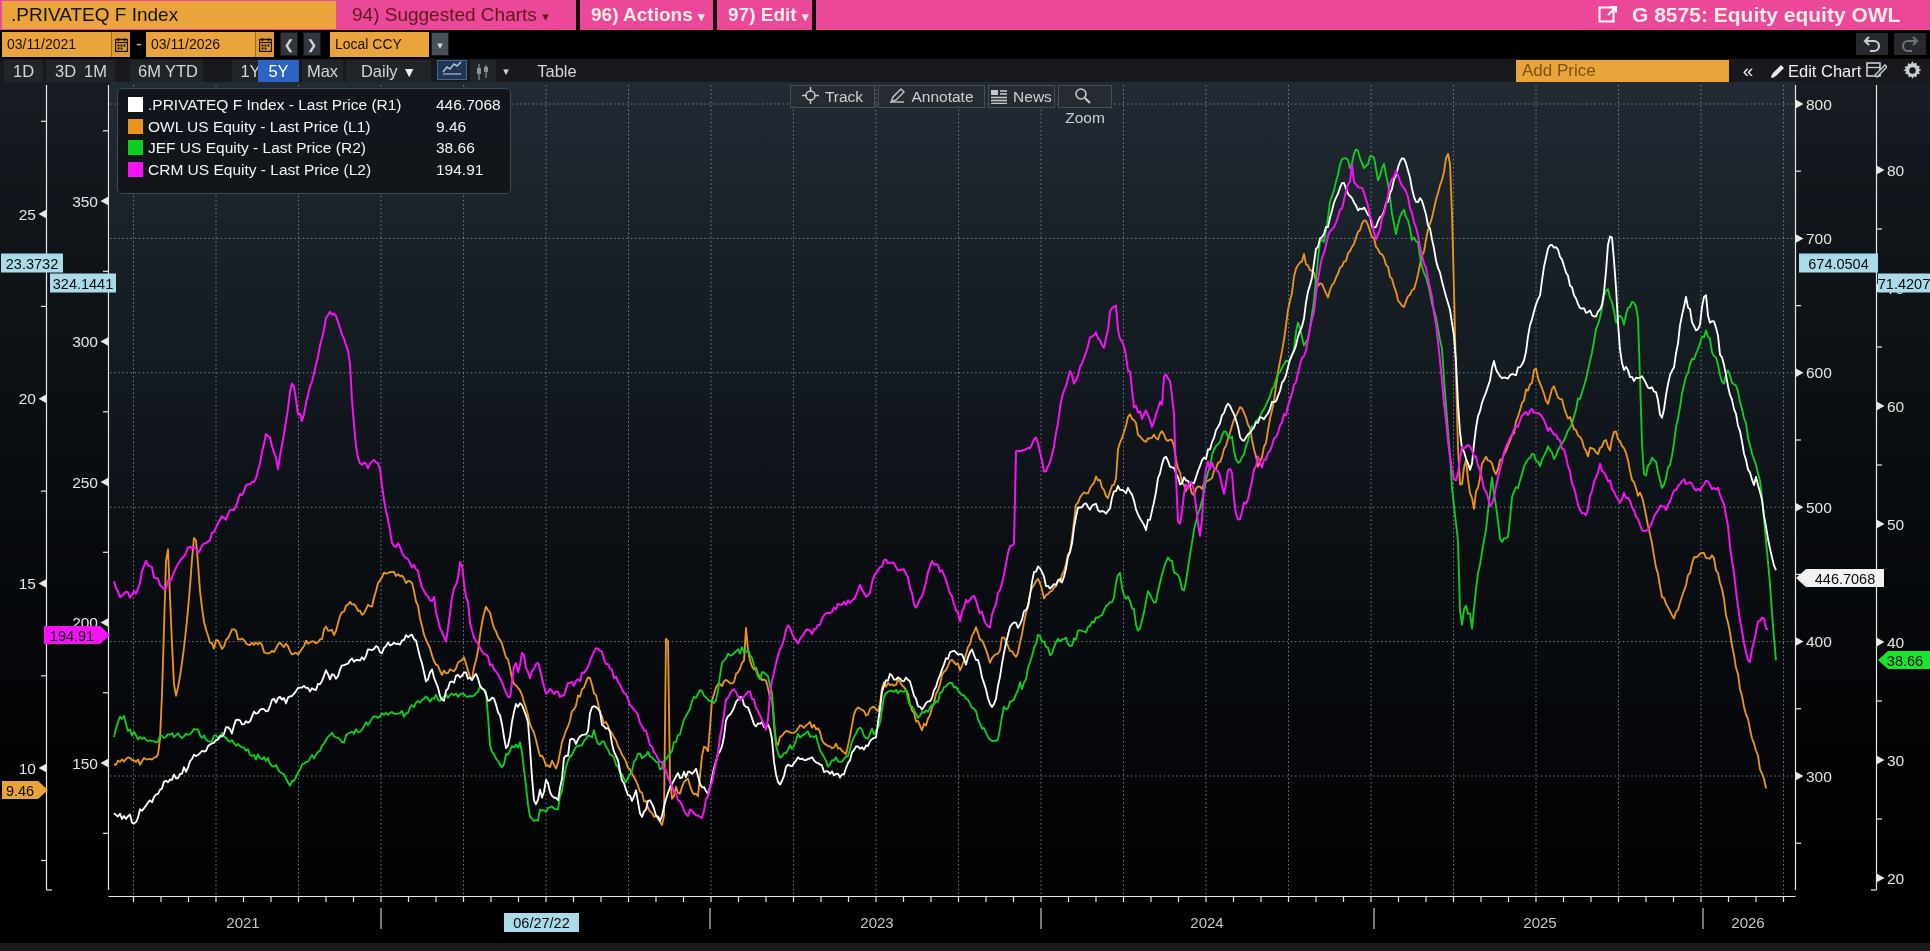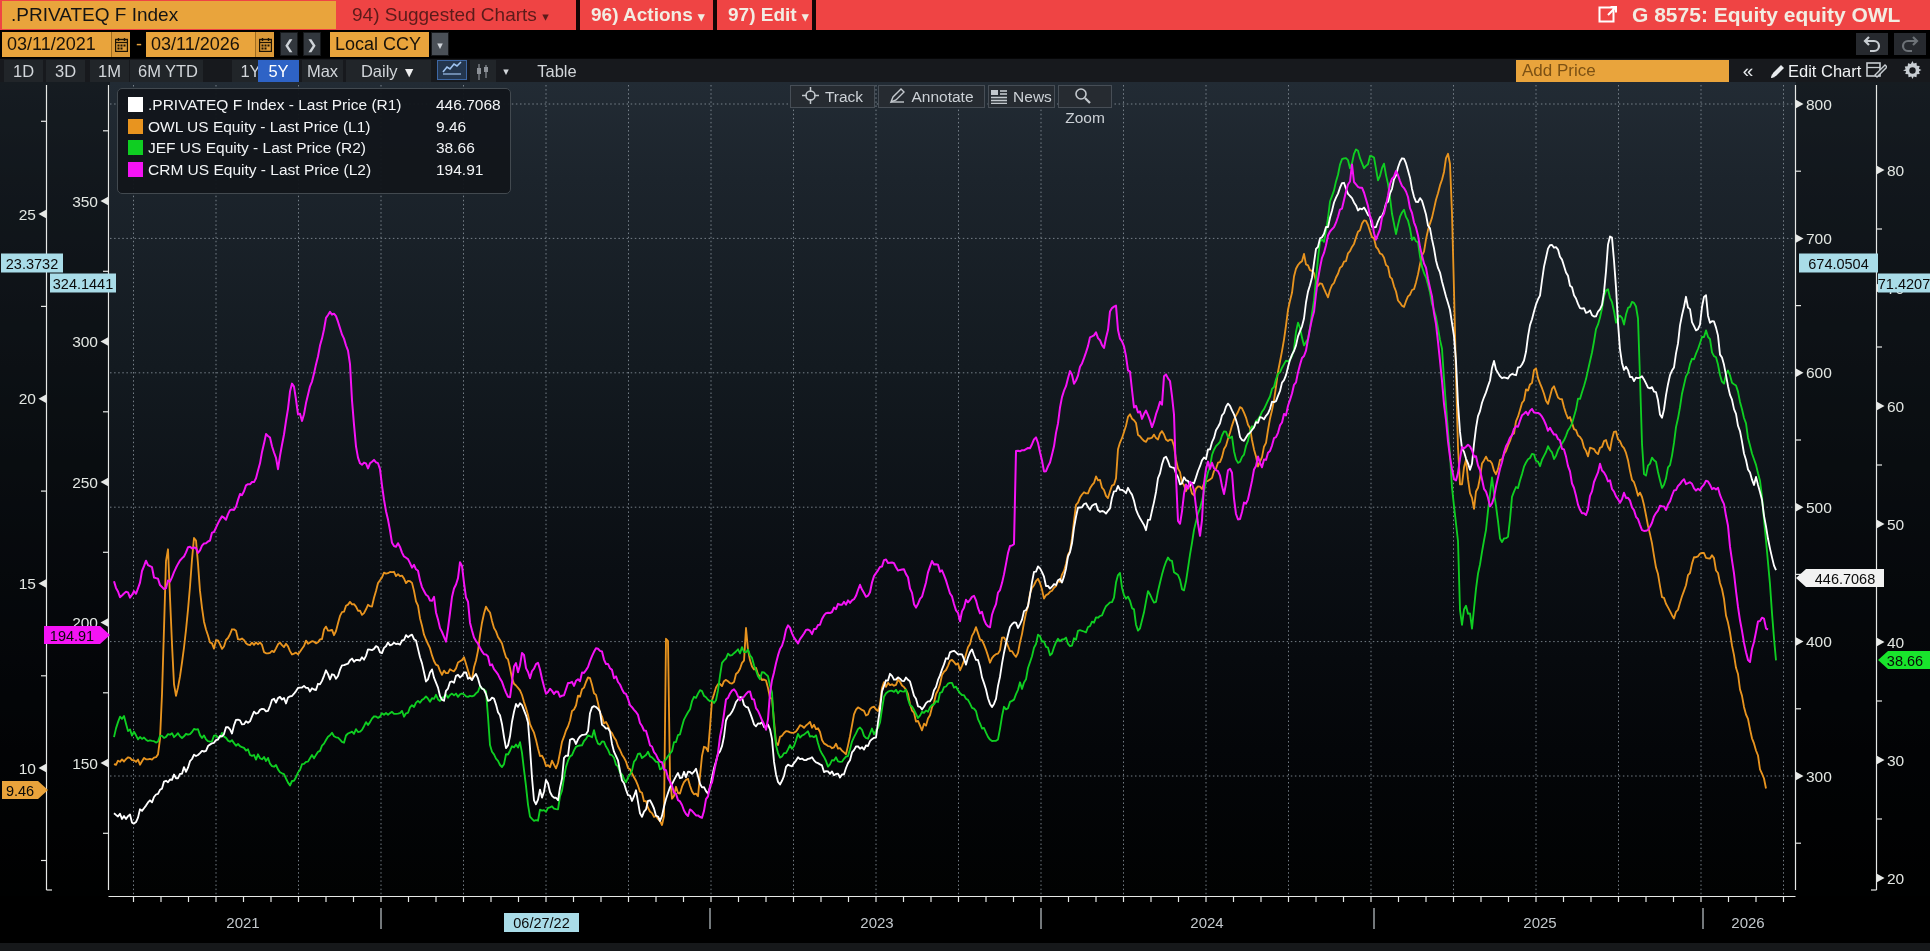--- a/index.html
+++ b/index.html
@@ -4,30 +4,30 @@
 html,body { width:1930px; height:951px; background:#000; overflow:hidden;
   font-family:"Liberation Sans", sans-serif; }
 #wrap { position:relative; width:1930px; height:951px; }
 #chart { position:absolute; left:0; top:0; }
 .gl { stroke:#87919a; stroke-width:1; stroke-dasharray:1.5 2.6; opacity:0.85; }
 .axl { stroke:#e6e8e6; stroke-width:1.2; }
 .axt { fill:#e2e6e2; font-size:15.5px; font-family:"Liberation Sans",sans-serif; }
 .bdt { fill:#0a0a0a; font-size:14.5px; font-family:"Liberation Sans",sans-serif; }
 .yrt { fill:#c2c7cb; font-size:15px; font-family:"Liberation Sans",sans-serif; }
 .bar { position:absolute; left:0; width:1930px; }
-#r1 { top:0; height:30px; background:#ef4444; }
+#r1 { top:0; height:30px; background:#ec4899; }
 #r1 .tab { position:absolute; left:2px; top:1px; width:334px; height:28px; background:#e9a43c;
   color:#141414; font-size:19px; line-height:28px; padding-left:9px; }
 .r1t { position:absolute; top:0; height:30px; line-height:30px; font-size:19px; }
 .mut { color:#5c1b1a; }
 .wt { color:#f2ece2;font-weight:bold; }
 .sep1 { position:absolute; top:0; height:30px; width:4px; background:#140606; }
 #r2 { top:30px; height:28px; background:#000; }
 .obox { position:absolute; top:2px; height:25px; background:#e9a43c; color:#18120a;
-  font-size:18px; line-height:24px; padding-left:5px; }
+  font-size:14px; line-height:24px; padding-left:5px; }
 .calbox { position:absolute; top:2px; width:19px; height:25px; background:#dc9a38;
   border-left:1px solid #a06c1e; display:flex; align-items:center; justify-content:center; }
 .nbtn { position:absolute; top:2px; width:18px; height:24px; background:#32373d; color:#cfd4d9;
   font-size:15px; line-height:24px; text-align:center; border:1px solid #16181b; }
 #r3 { top:58px; height:24px; background:#17191d; border-top:1px solid #060607;padding-left:20px;}
 .tbtn { position:absolute; top:1px; height:22px; background:#212529; color:#d2d6da;
   font-size:16.5px; line-height:22px; text-align:center; }
 .sel { background:#2e63c6 !important; color:#fff !important; }
 #legend { position:absolute; left:117px; top:88px; width:394px; height:106px;
   background:rgba(18,22,27,0.96); border:1px solid #42494f; border-radius:5px;
@@ -309,21 +309,21 @@
           <path d="M3 6 H12 a5 5 0 0 1 5 5 a5 5 0 0 1 -5 5 H8" fill="none" stroke="#c8cdd2" stroke-width="2.2"></path>
         </svg></div>
   <div style="position:absolute;left:1894px;top:3px;width:32px;height:22px;background:#26292e;text-align:center;padding-top:2px"><svg width="20" height="18" viewBox="0 0 20 18">
           <path d="M13 2 L17 6 L13 10" fill="none" stroke="#6d7277" stroke-width="2.2"></path>
           <path d="M17 6 H8 a5 5 0 0 0 -5 5 a5 5 0 0 0 5 5 H12" fill="none" stroke="#6d7277" stroke-width="2.2"></path>
         </svg></div>
 </div>
 <div class="bar" id="r3">
   <div class="tbtn" style="left:4px;width:39px">1D</div>
   <div class="tbtn" style="left:46px;width:39px">3D</div>
-  <div class="tbtn" style="left:90px;width:39px">1M</div>
+  <div class="tbtn" style="left:76px;width:39px">1M</div>
   <div class="tbtn" style="left:130px;width:39px">6M</div>
   <div class="tbtn" style="left:160px;width:43px">YTD</div>
   <div class="tbtn" style="left:232px;width:37px">1Y</div>
   <div class="tbtn sel" style="left:258px;width:41px">5Y</div>
   <div class="tbtn" style="left:302px;width:41px">Max</div>
   <div class="tbtn" style="left:346px;width:85px">Daily <span style="font-size:14px;color:#f0f0f0">▼</span></div>
   <div class="tbtn" style="left:437px;width:30px;background:#24364e;border:1px solid #3e67a4;height:20px;line-height:17px"><svg width="20" height="14" viewBox="0 0 20 14">
           <path d="M1 11 L5 6 L8 8 L12 3 L15 5 L19 1" fill="none" stroke="#9fc3ef" stroke-width="1.6"></path>
           <line x1="1" y1="13" x2="19" y2="13" stroke="#9fc3ef" stroke-width="1.2"></line>
         </svg></div>

